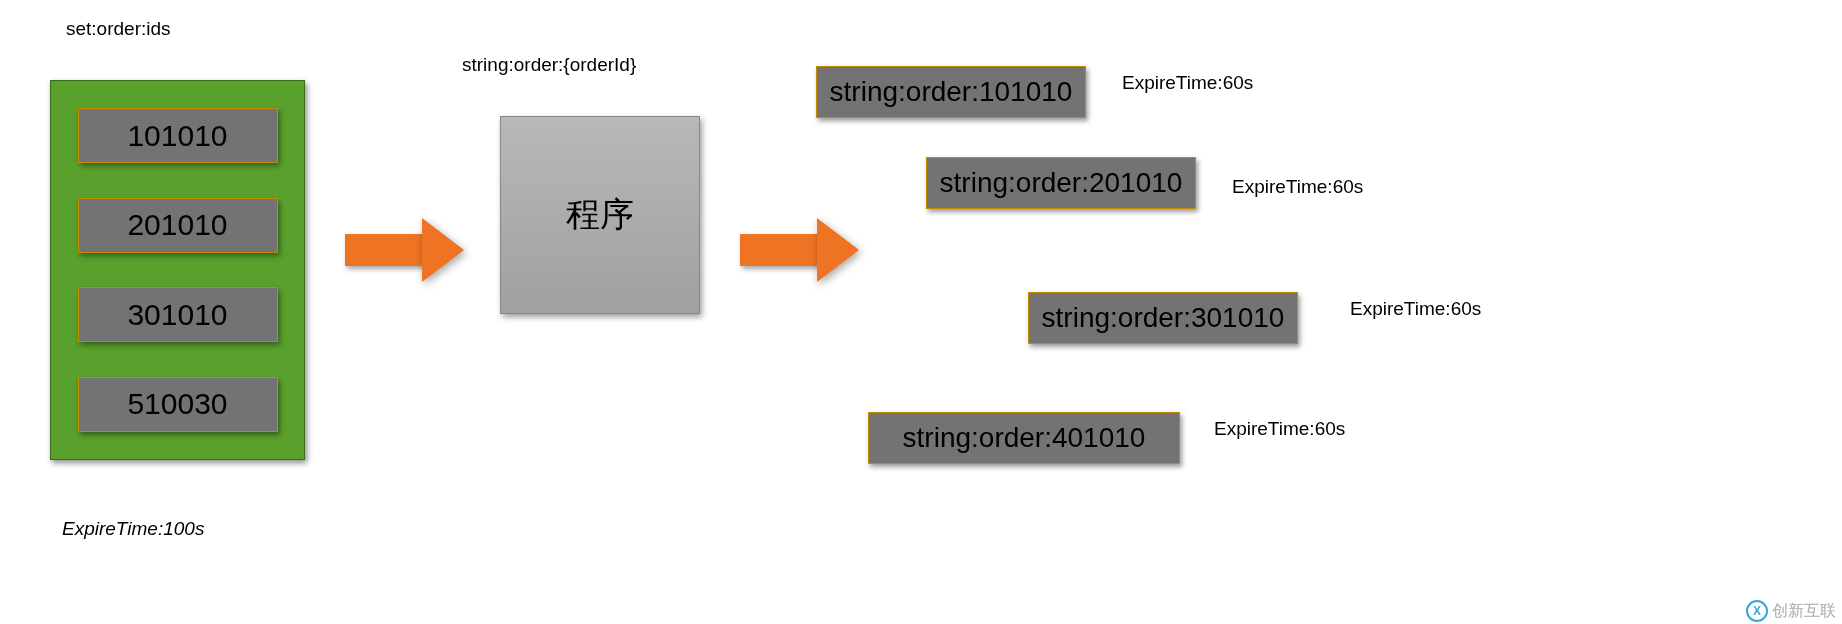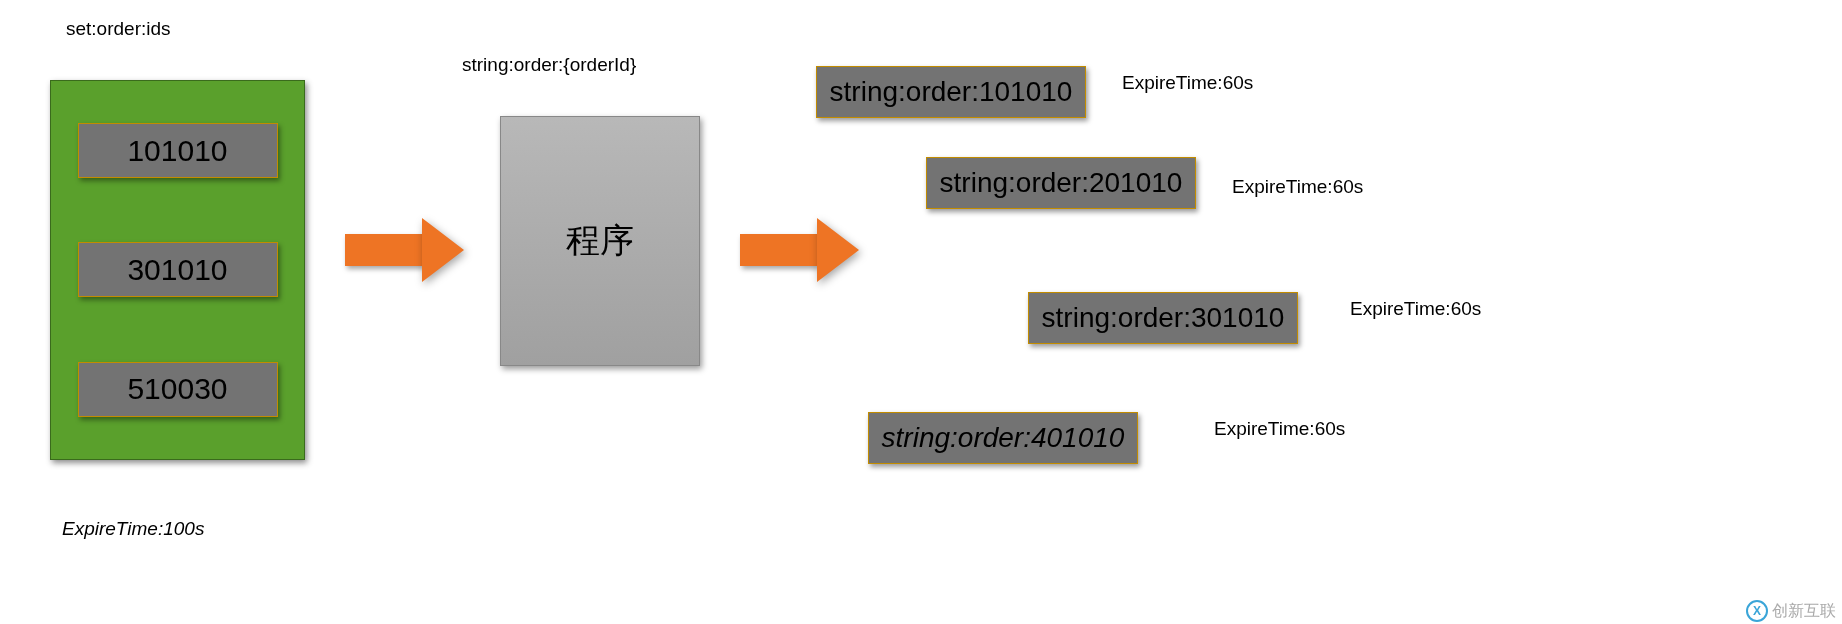--- a/index.html
+++ b/index.html
@@ -107,48 +107,49 @@
     font-weight: bold;
   }
 </style>
 </head>
 <body>
 
 <div class="label" style="left:66px; top:18px;">set:order:ids</div>
 
 <div class="set-box" style="left:50px; top:80px; width:255px; height:380px;">
   <div class="gold-box set-item">101010</div>
+  <div class="gold-box set-item">201010</div>
   <div class="gold-box set-item">301010</div>
   <div class="gold-box set-item">510030</div>
 </div>
 
 <div class="label" style="left:62px; top:518px;font-style:italic;">ExpireTime:100s</div>
 
 <div class="arrow" style="left:345px; top:218px;">
   <div class="arrow-shaft"></div>
   <div class="arrow-head"></div>
 </div>
 
 <div class="label" style="left:462px; top:54px;">string:order:{orderId}</div>
 
-<div class="program-box" style="left:500px; top:116px; width:200px; height:250px;">程序</div>
+<div class="program-box" style="left:500px; top:116px; width:200px; height:198px;">程序</div>
 
 <div class="arrow" style="left:740px; top:218px;">
   <div class="arrow-shaft"></div>
   <div class="arrow-head"></div>
 </div>
 
 <div class="gold-box order-item" style="left:816px; top:66px; width:270px;">string:order:101010</div>
 <div class="label" style="left:1122px; top:72px;">ExpireTime:60s</div>
 
 <div class="gold-box order-item" style="left:926px; top:157px; width:270px;">string:order:201010</div>
 <div class="label" style="left:1232px; top:176px;">ExpireTime:60s</div>
 
 <div class="gold-box order-item" style="left:1028px; top:292px; width:270px;">string:order:301010</div>
 <div class="label" style="left:1350px; top:298px;">ExpireTime:60s</div>
 
-<div class="gold-box order-item" style="left:868px; top:412px; width:270px;font-style:italic;">string:order:401010</div>
+<div class="gold-box order-item" style="left:868px; top:412px; width:312px;">string:order:401010</div>
 <div class="label" style="left:1214px; top:418px;">ExpireTime:60s</div>
 
 <div class="watermark">
   <span class="wm-icon">X</span>
   <span>创新互联</span>
 </div>
 
 </body></html>

